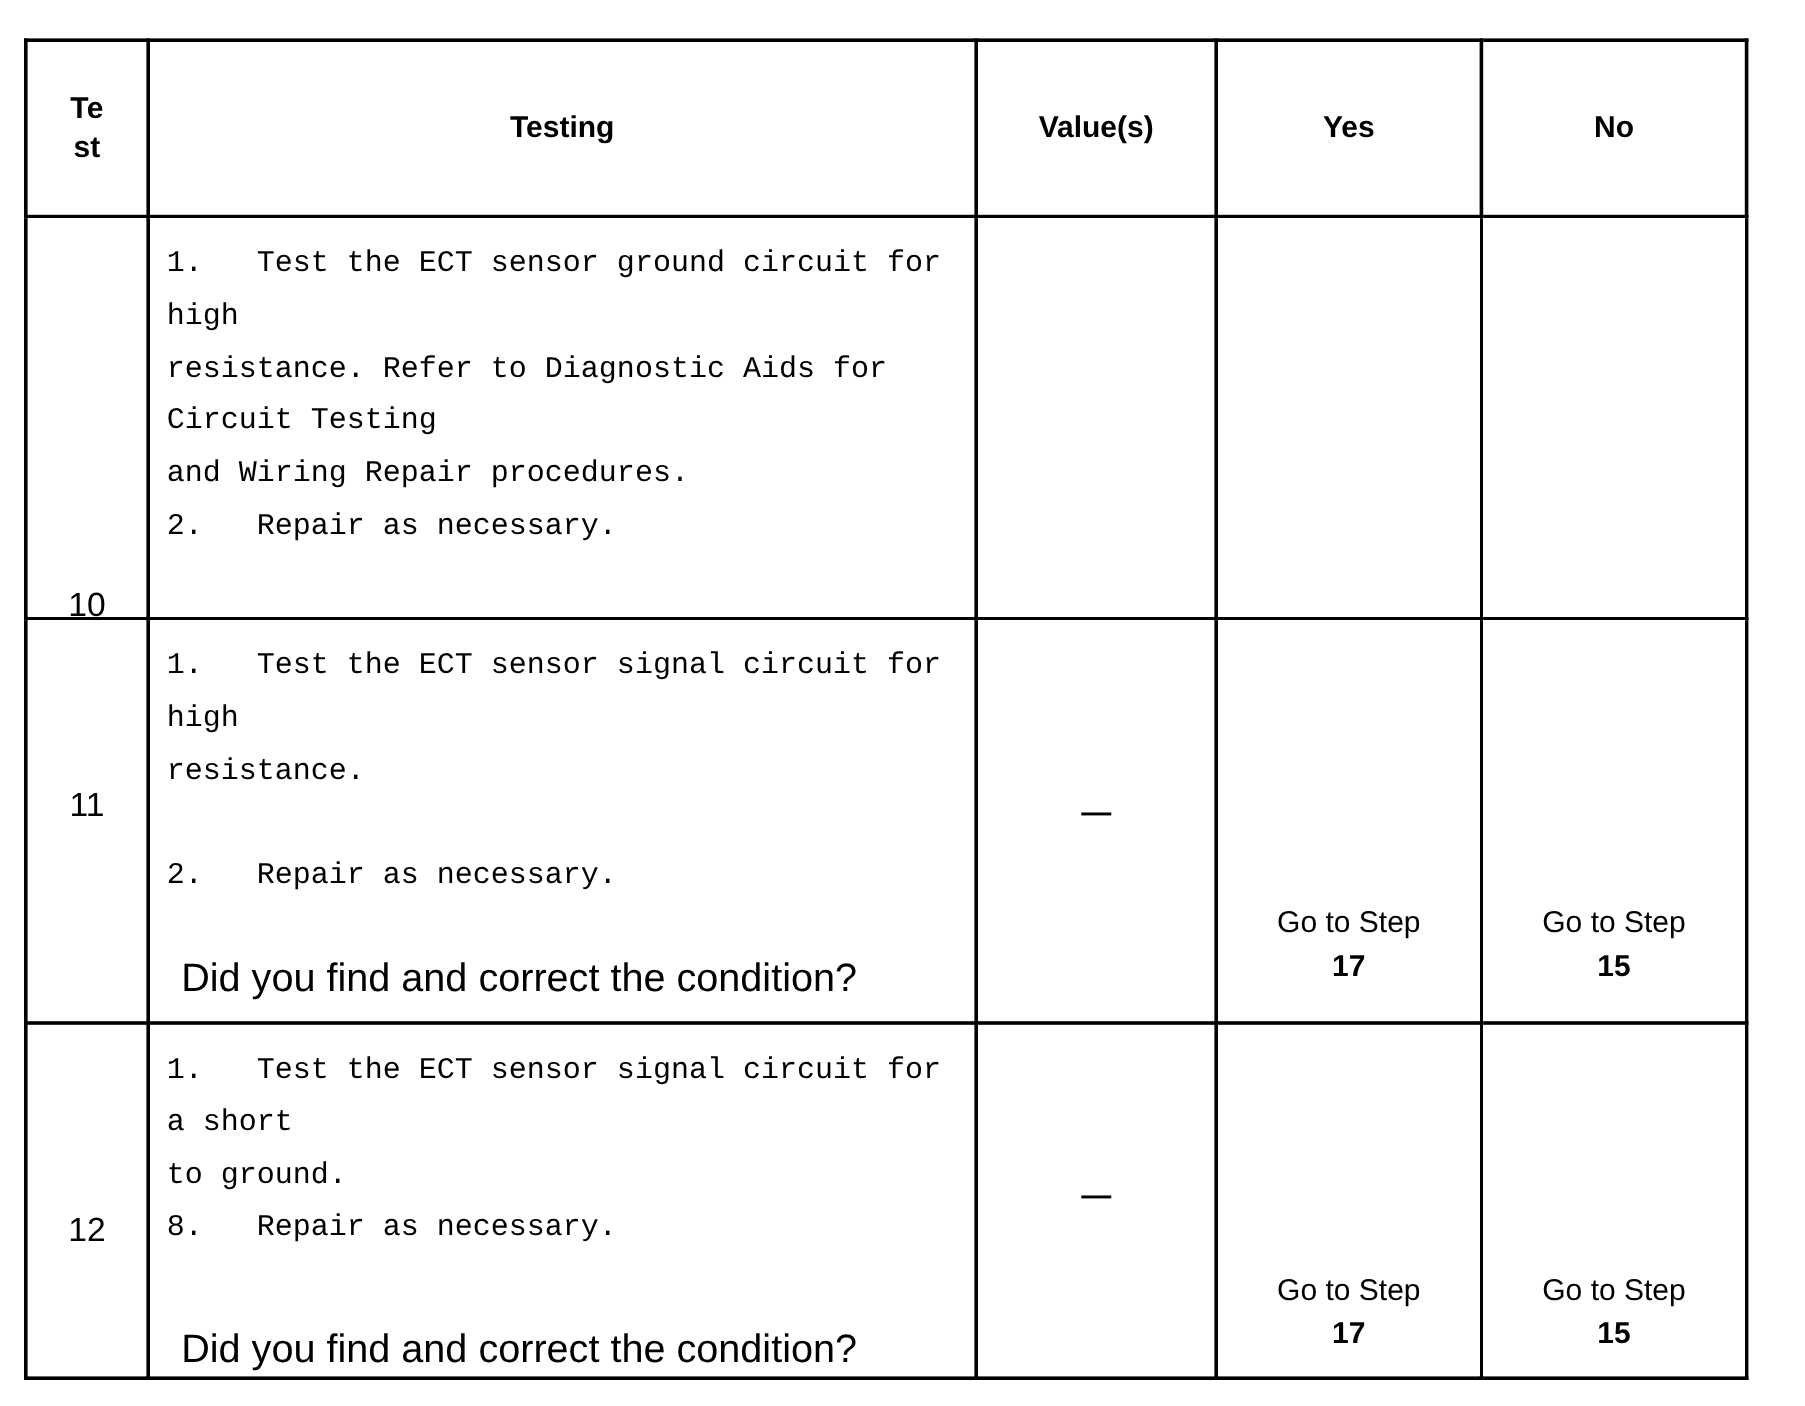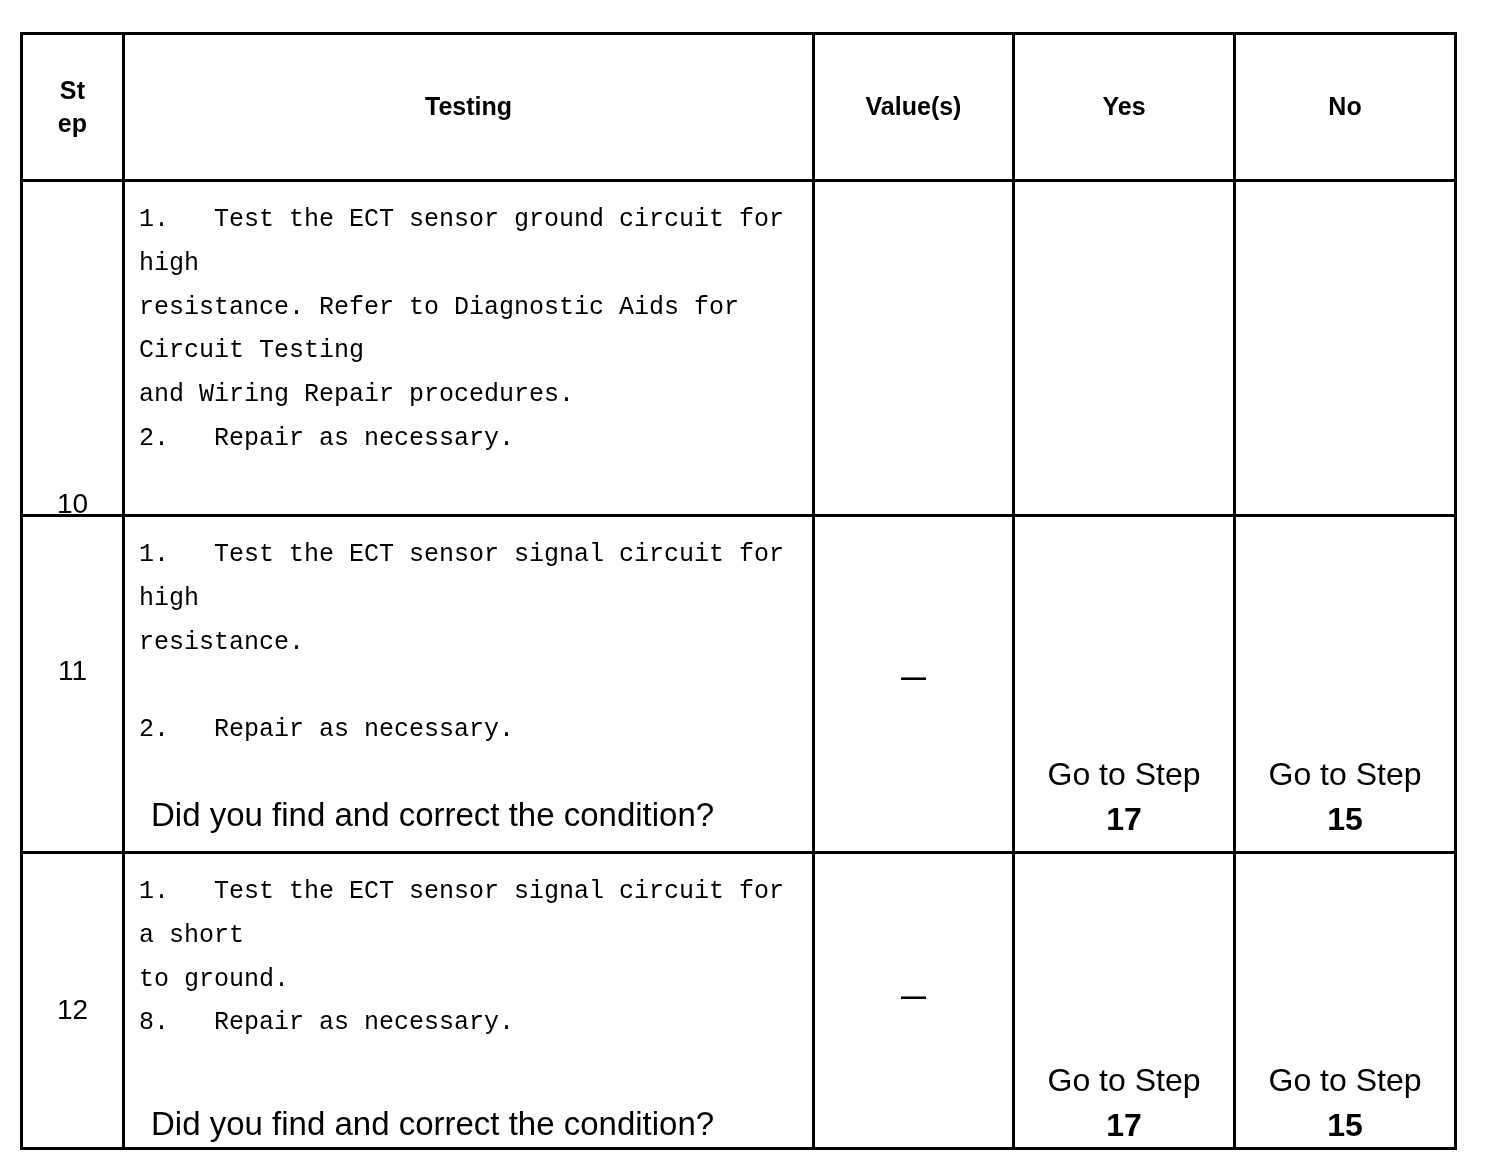--- a/index.html
+++ b/index.html
@@ -116,37 +116,37 @@
 
   td.branch-cell {
     position: relative;
     text-align: center;
   }
   .branch-inner {
     position: absolute;
     left: 0;
     right: 0;
     text-align: center;
-    font-size: 32px;
+    font-size: 25px;
     line-height: 1.42;
   }
   .branch-inner .b-num { display: block; font-weight: bold; }
 
   
   .r10 .step-num   { top: 306px; }
   .r10 .question-line { top: 458px; }
   .r10 .value-dash { top: 328px; }
   .r10 .branch-inner { top: 418px; }
 
   .r11 .step-num   { top: 138px; }
   .r11 .question-line { top: 278px; }
   .r11 .value-dash { top: 146px; }
   .r11 .branch-inner { top: 235px; }
 
-  .r12 .step-num   { top: 140px; }
+  .r12 .step-num   { top: 155px; }
   .r12 .question-line { top: 250px; }
   .r12 .value-dash { top: 128px; }
   .r12 .branch-inner { top: 204px; }
 
   tr.body-row.r10 td { height: 332px; }
   tr.body-row.r11 td { height: 334px; }
   tr.body-row.r12 td { height: 293px; }
 </style>
 </head>
 <body>
@@ -158,21 +158,21 @@
       <col class="c-step">
       <col class="c-act">
       <col class="c-val">
       <col class="c-yes">
       <col class="c-no">
     </colgroup>
 
     <thead>
       <tr class="head-row">
         <th class="h-step">
-          <span class="lbl-wrap">Step</span>
+          <span class="lbl-wrap">Test</span>
         </th>
         <th>
           <span>Testing</span>
         </th>
         <th>
           <span>Value(s)</span>
         </th>
         <th>
           <span>Yes</span>
         </th>

